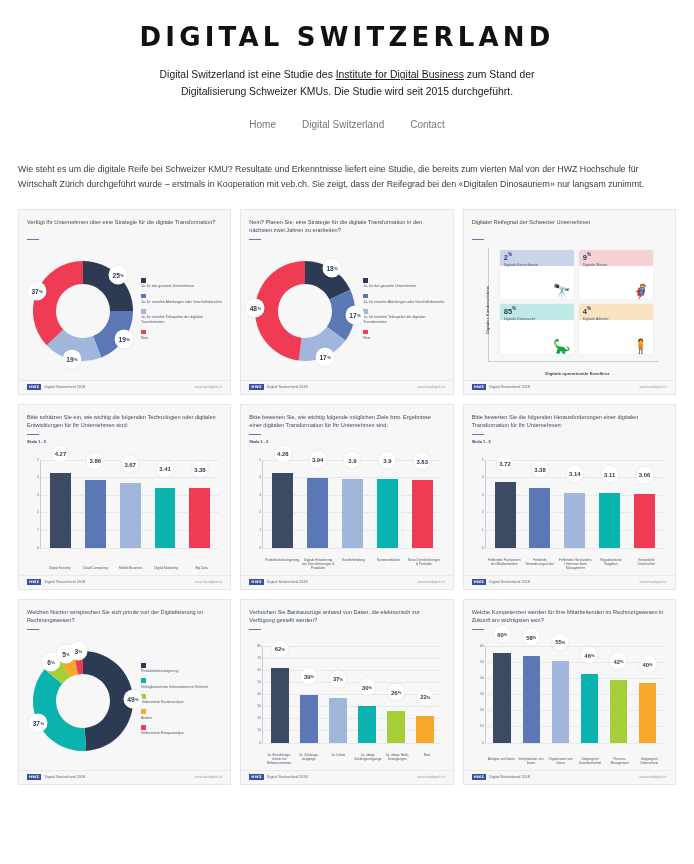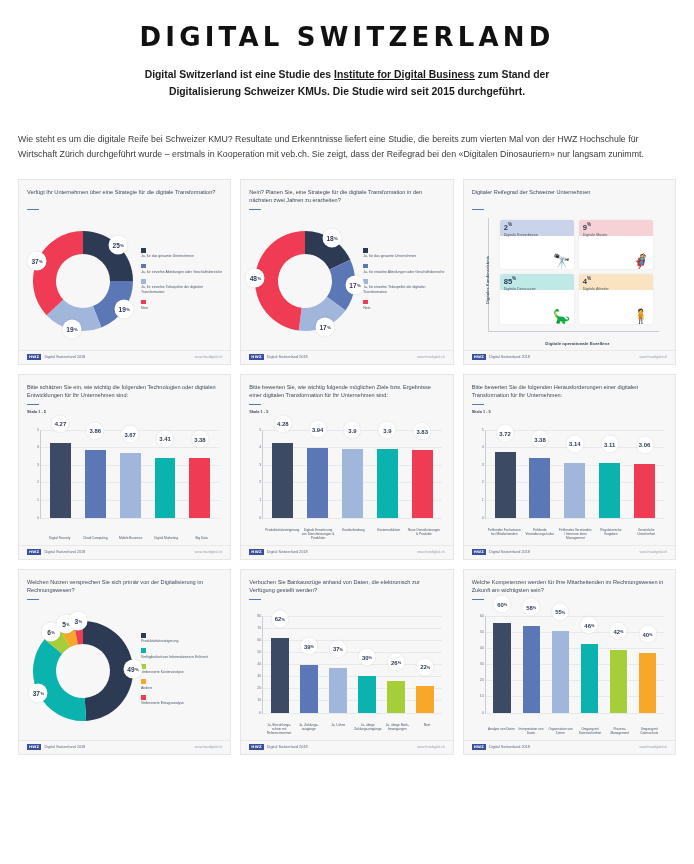--- a/index.html
+++ b/index.html
@@ -18,21 +18,21 @@
     font-size: 26px;
     font-weight: bold;
     letter-spacing: 4.2px;
     color: #111111;
     font-family: "DejaVu Sans", sans-serif;
   }
   .site-subtitle {
     margin: 14px auto 0;
     width: 430px;
     font-size: 10.4px;
-    font-weight: bold;
+    font-weight: normal;
     line-height: 1.65;
     color: #1a1a1a;
   }
   .site-subtitle a {
     color: #1a1a1a;
     text-decoration: underline;
   }
   .main-nav {
     margin-top: 19px;
     display: flex;
@@ -264,20 +264,25 @@
   }
 </style>
 </head>
 <body>
 
 <header class="site-header">
   <div class="site-title">DIGITAL SWITZERLAND</div>
   <p class="site-subtitle">
     <span>Digital Switzerland ist eine Studie des </span><a href="#">Institute for Digital Business</a><span> zum Stand der Digitalisierung Schweizer KMUs. Die Studie wird seit 2015 durchgeführt.</span>
   </p>
+  <nav class="main-nav">
+    <a href="#">Home</a>
+    <a href="#">Digital Switzerland</a>
+    <a href="#">Contact</a>
+  </nav>
 </header>
 
 <div class="section-wrap">
   <p class="section-intro">Wie steht es um die digitale Reife bei Schweizer KMU? Resultate und Erkenntnisse liefert eine Studie, die bereits zum vierten Mal von der HWZ Hochschule für Wirtschaft Zürich durchgeführt wurde – erstmals in Kooperation mit veb.ch. Sie zeigt, dass der Reifegrad bei den «Digitalen Dinosauriern» nur langsam zunimmt.</p>
 
   <div class="card-grid" id="grid">
       <div class="card">
     <div class="card-title">Verfügt Ihr Unternehmen über eine Strategie für die digitale Transformation?</div>
     <div class="card-rule"></div>
     <div class="card-body">

